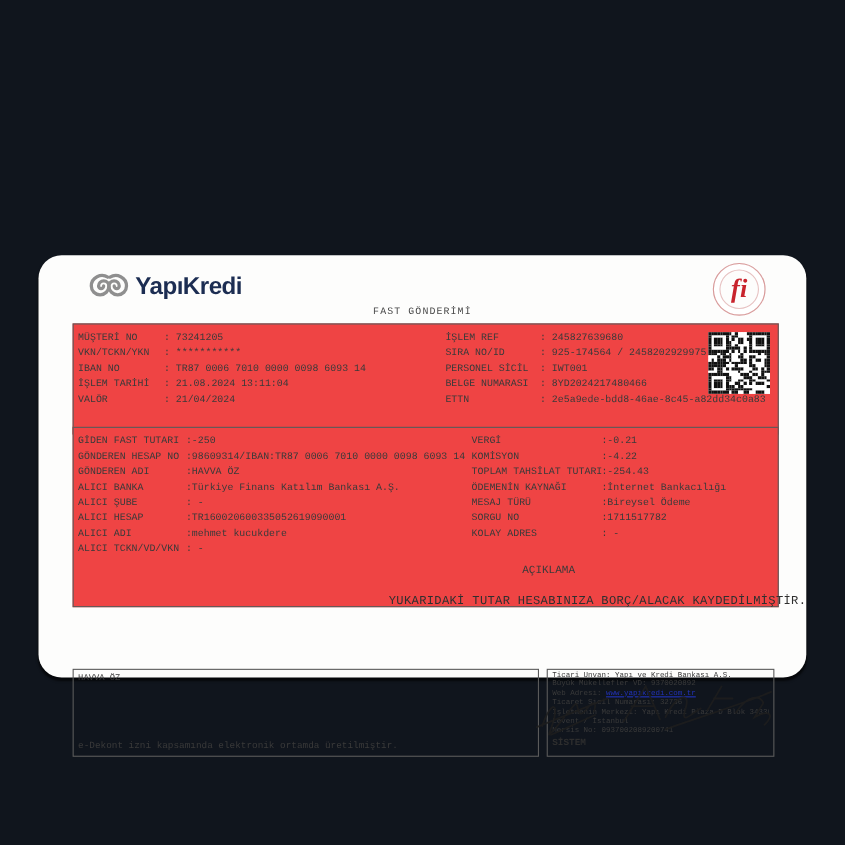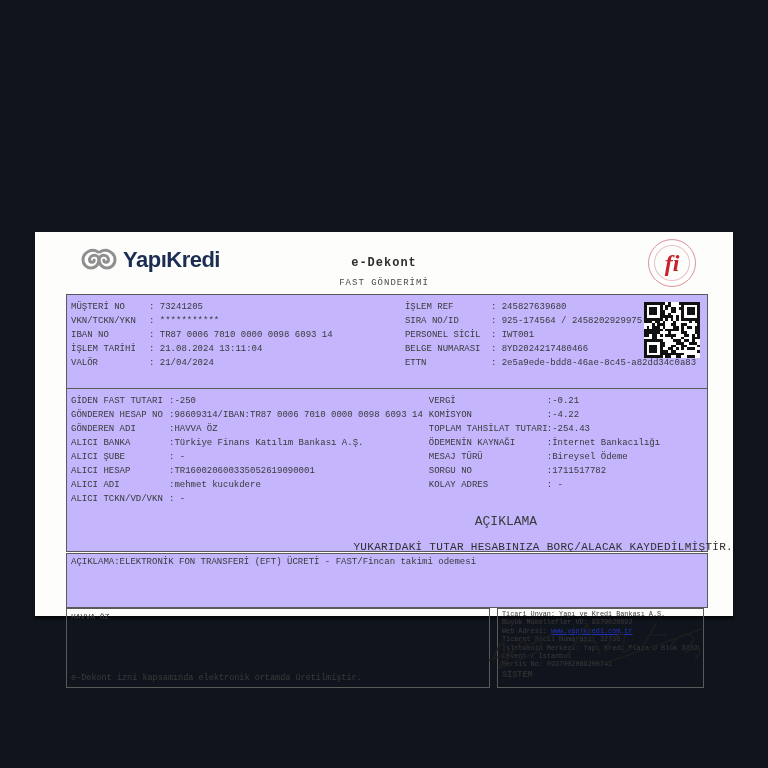--- a/index.html
+++ b/index.html
@@ -5,46 +5,47 @@
   html,body{margin:0;padding:0;}
   body{
     width:768px;height:768px;position:relative;overflow:hidden;
     background:#10151d;
     font-family:"Liberation Mono","DejaVu Sans Mono",monospace;
   }
   .document{
     position:absolute;left:35px;top:232px;width:698px;height:384px;
     background:#fdfdfc;color:#333;
     box-shadow:0 3px 2px rgba(0,0,0,.65);
+    border-radius:21px;
   }
   
   .brand{position:absolute;left:44px;top:14px;display:flex;align-items:center;gap:4px;}
   .brand-text{font-family:"Liberation Sans","DejaVu Sans",sans-serif;font-weight:bold;font-size:22px;color:#1c2d52;letter-spacing:-.5px;}
   .doc-title{position:absolute;left:0;right:0;top:24px;text-align:center;font-size:12px;font-weight:bold;color:#2e2e2e;letter-spacing:1px;}
   .stamp{
     position:absolute;right:37px;top:7px;width:46px;height:46px;border-radius:50%;
     border:1.5px solid #d89a9a;display:flex;align-items:center;justify-content:center;
     box-shadow:inset 0 0 0 5px #fff, inset 0 0 0 6px #e7c2c2;
   }
   .stamp-fi{font-family:"Liberation Serif","DejaVu Serif",serif;font-style:italic;font-weight:bold;font-size:24px;color:#c8232c;line-height:1;}
   .subtitle{position:absolute;left:0;right:0;top:46px;text-align:center;font-size:9px;color:#4a4a4a;letter-spacing:1px;}
   
-  .box{position:absolute;left:31px;right:25px;border:1px solid #5a5a5a;background:#c4b5fd;}
+  .box{position:absolute;left:31px;right:25px;border:1px solid #5a5a5a;background:#ef4444;}
   .box1{top:62px;height:89px;display:flex;padding:5px 4px;}
   .box2{top:156px;height:152px;display:flex;padding:5px 4px;}
   .box3{top:321px;height:47px;padding:3px 4px;font-size:9px;color:#3a3a3a;}
   .col{display:flex;flex-direction:column;}
   .col1L{width:336px;} .col1R{width:300px;}
   .col2L{width:360px;} .col2R{width:276px;}
   .row{display:flex;line-height:14px;font-size:9px;white-space:pre;color:#3a3a3a;}
   .col1L .lbl{width:78px;flex:none;}
   .col1R .lbl{width:86px;flex:none;}
   .col2L .lbl{width:98px;flex:none;}
   .col2R .lbl{width:118px;flex:none;}
-  .aciklama-lbl{font-size:13px;color:#3a3a3a;margin:22px 0 0 46px;}
+  .aciklama-lbl{font-size:10px;color:#3a3a3a;margin:22px 0 0 46px;}
   .qr{
     position:absolute;right:33px;top:70px;width:56px;height:56px;background:#fff;
     display:grid;grid-template-columns:repeat(21,1fr);grid-template-rows:repeat(21,1fr);
   }
   .qr div{background:#fff;} .qr div.b{background:#111;}
   .statement{position:absolute;left:0;right:0;top:309px;text-align:right;font-size:11px;color:#2f2f2f;letter-spacing:.3px;}
   
   .f-left{position:absolute;left:31px;top:376px;width:424px;height:80px;border:1px solid #5a5a5a;padding:3px 4px;box-sizing:border-box;}
   .f-name{font-size:8px;color:#3a3a3a;}
   .f-note{position:absolute;left:4px;bottom:4px;font-size:8.5px;color:#3a3a3a;white-space:pre;}
@@ -62,21 +63,20 @@
   <div class="brand">
     <svg width="40" height="28" viewBox="0 0 40 28">
       <g stroke="#8f8f8f" stroke-width="3" fill="none" stroke-linecap="round">
         <path d="M19 6 C13 2 4 6 4 14 a8 8 0 0 0 16 0 a4.7 4.7 0 0 0 -9.4 0 a2.3 2.3 0 0 0 4.6 0"></path>
         <path d="M21 6 C27 2 36 6 36 14 a8 8 0 0 1 -16 0 a4.7 4.7 0 0 1 9.4 0 a2.3 2.3 0 0 1 -4.6 0"></path>
       </g>
     </svg>
     <span class="brand-text">YapıKredi</span>
   </div>
 
-  <div class="doc-title">e-Dekont</div>
 
   <div class="stamp">
     <span class="stamp-fi">fi</span>
   </div>
 
   <div class="subtitle">FAST GÖNDERİMİ</div>
 
   <div class="box box1">
     <div class="col col1L">
 
@@ -633,23 +633,20 @@
           <div class="row">
             <span class="lbl">KOLAY ADRES</span><span class="val">: -</span>
           </div>
         </div>
       <div class="aciklama-lbl">AÇIKLAMA</div>
     </div>
   </div>
 
   <div class="statement">YUKARIDAKİ TUTAR HESABINIZA BORÇ/ALACAK KAYDEDİLMİŞTİR.</div>
 
-  <div class="box box3">
-    <span>AÇIKLAMA:ELEKTRONİK FON TRANSFERİ (EFT) ÜCRETİ - FAST/Fincan takimi odemesi</span>
-  </div>
 
   <div class="f-left">
     <div class="f-name">HAVVA ÖZ</div>
     <div class="f-note">e-Dekont izni kapsamında elektronik ortamda üretilmiştir.</div>
   </div>
 
   <div class="f-right">
     <div class="bl">Ticari Unvan: Yapı ve Kredi Bankası A.Ş.</div>
     <div class="bl">Büyük Mükellefler VD: 9370020892</div>
     <div class="bl"><span>Web Adresi: </span><a href="#">www.yapikredi.com.tr</a></div>

